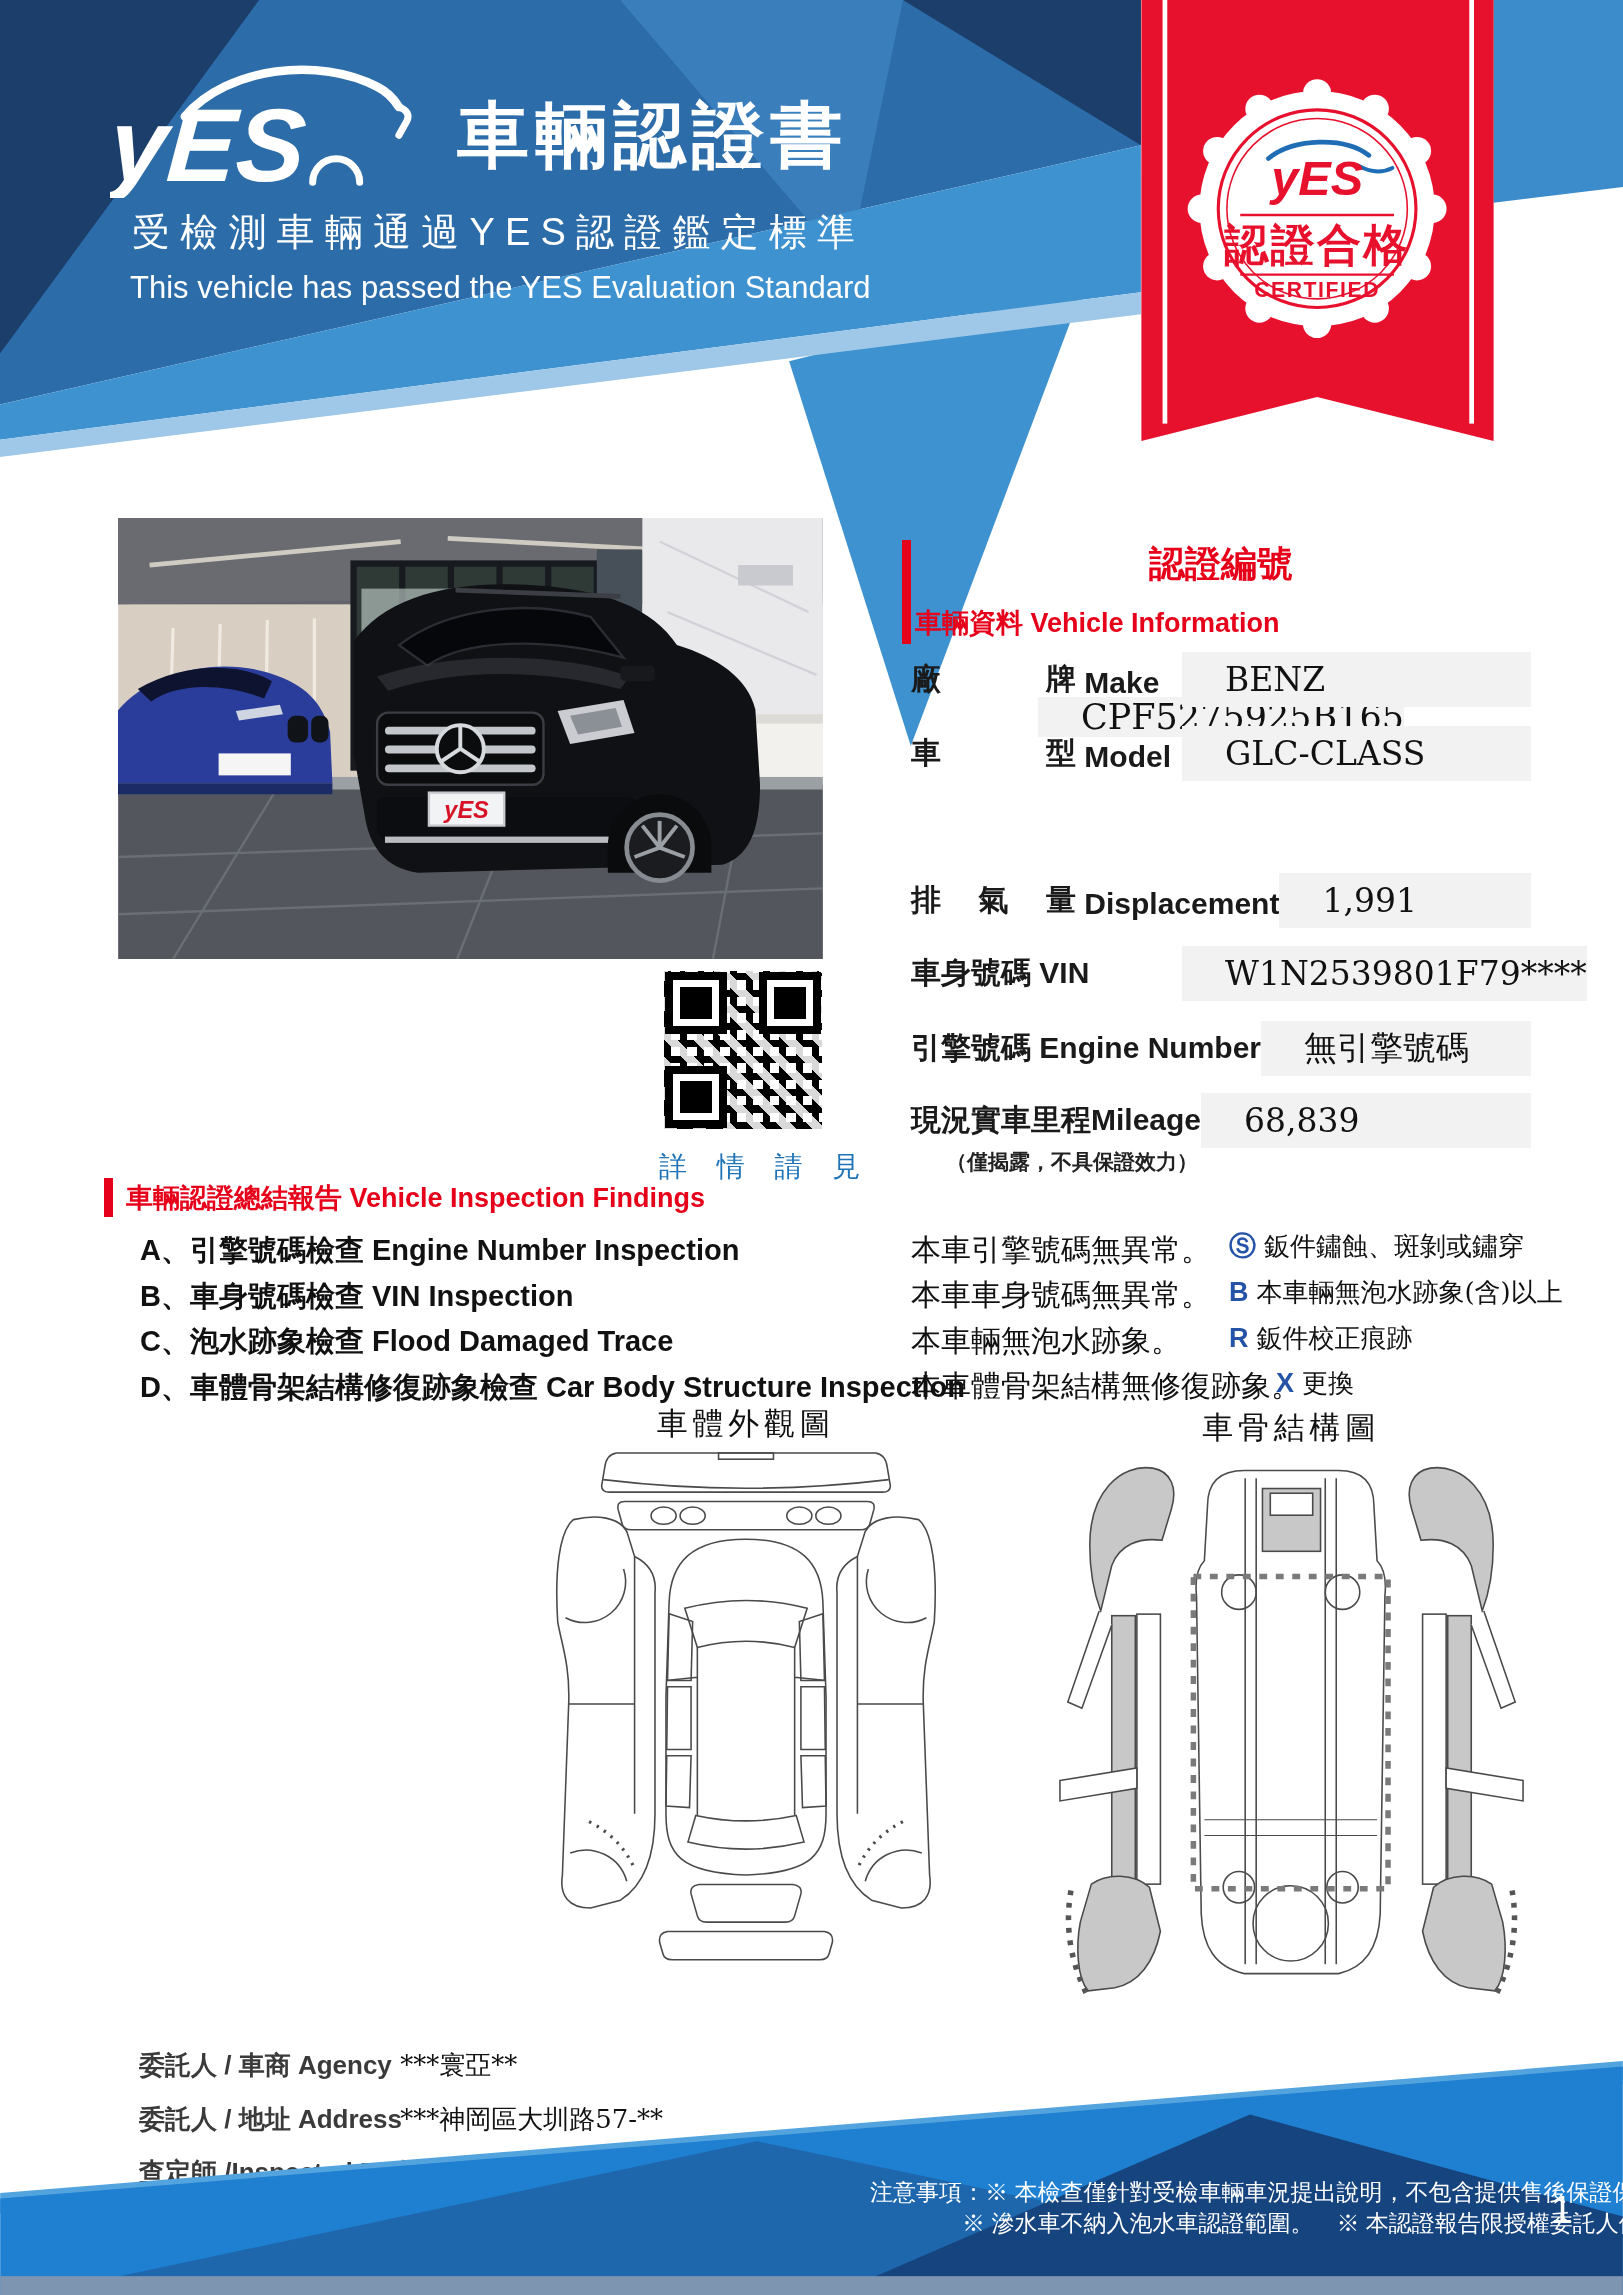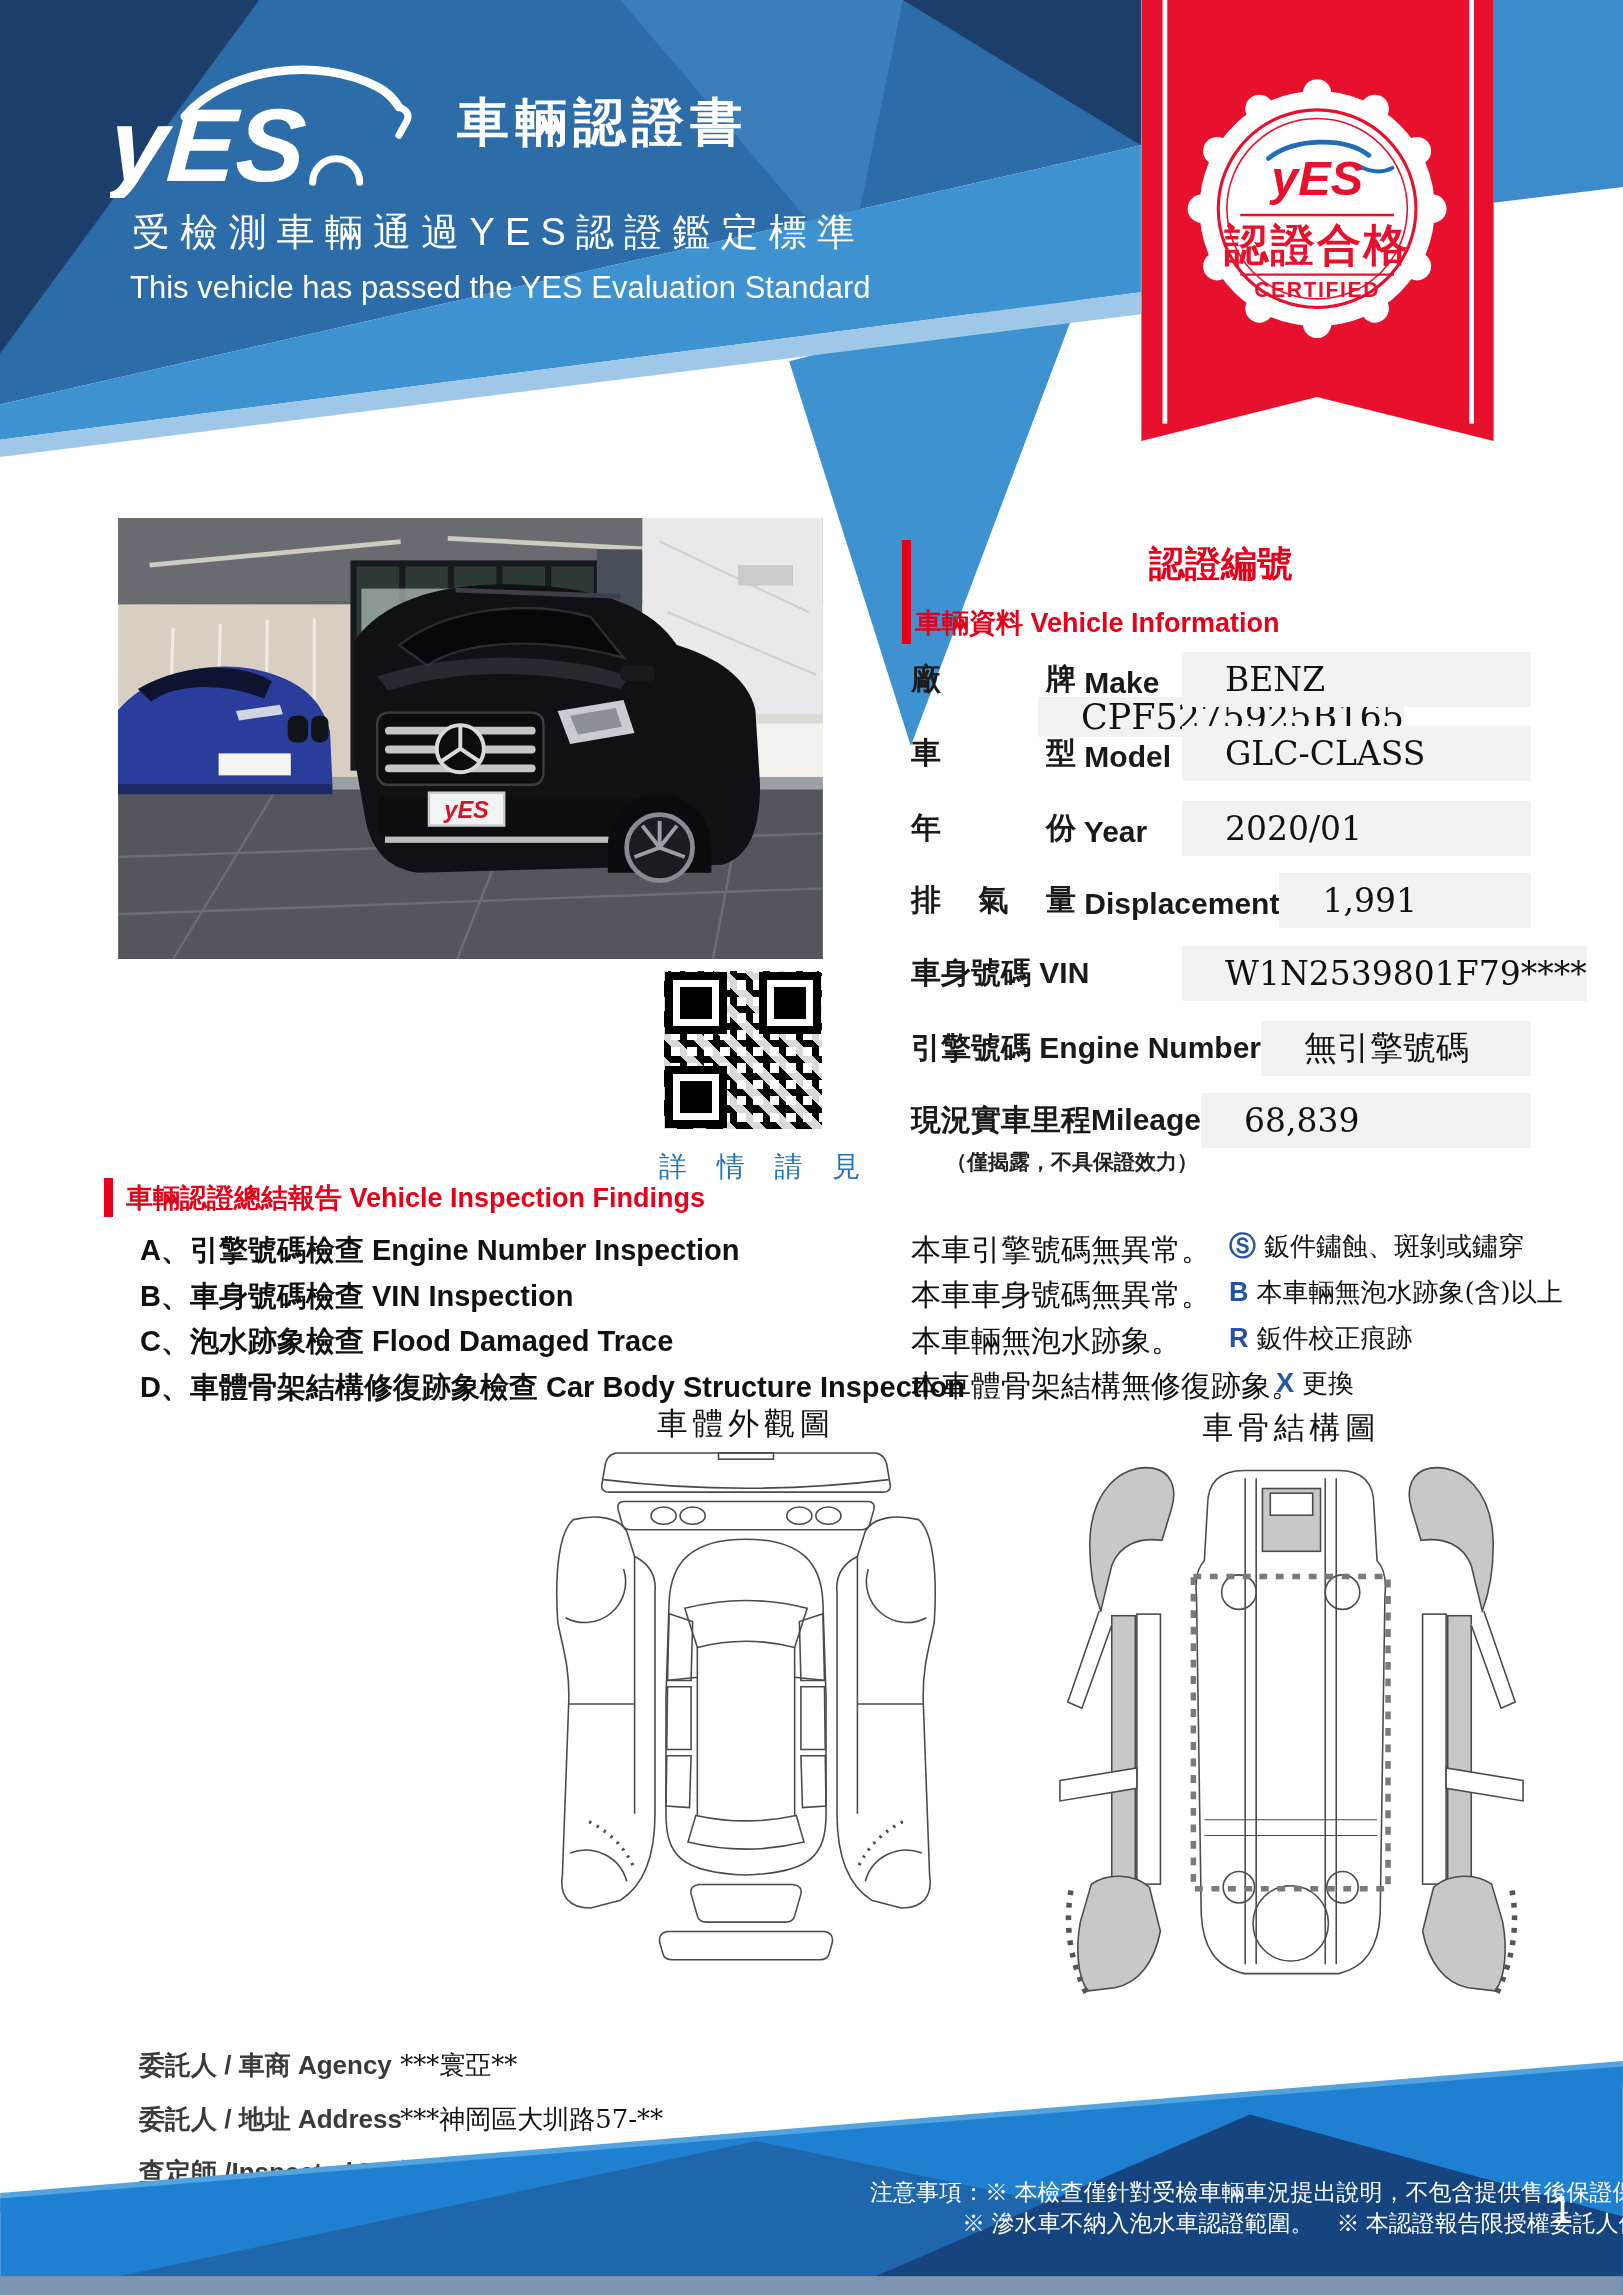--- a/index.html
+++ b/index.html
@@ -2,21 +2,21 @@
 <html style="font-size:12.6px"><head>
 <meta charset="utf-8">
 <style>
   html,body{margin:0;padding:0;background:#888;}
   #page{position:relative;width:1623px;height:2295px;background:#fff;overflow:hidden;
         font-family:"Liberation Sans",sans-serif;color:#111;}
   .abs{position:absolute;}
   .serif{font-family:"DejaVu Serif","Liberation Serif",serif;}
   
   .logo-text{font-style:italic;font-weight:900;fill:#fff;}
-  .main-title{font-size:52px;font-weight:900;color:#fff;letter-spacing:6.3px;white-space:nowrap;}
+  .main-title{font-size:72px;font-weight:900;color:#fff;letter-spacing:6.3px;white-space:nowrap;}
   .sub-zh{font-size:38px;color:#fff;letter-spacing:10.2px;font-weight:500;white-space:nowrap;}
   .sub-en{font-size:31px;color:#fff;font-weight:400;white-space:nowrap;}
   
   .red-bar{background:#e60019;}
   .cert-label{font-size:36px;font-weight:900;color:#e60019;white-space:nowrap;}
   .section-head{font-size:27px;font-weight:900;color:#e60019;white-space:nowrap;}
   .info-row{display:flex;align-items:center;height:55px;width:620px;}
   .info-label{flex:0 0 271px;font-size:30px;font-weight:600;color:#1a1a1a;white-space:nowrap;}
   .zh-just{display:inline-block;width:165px;text-align:justify;text-align-last:justify;vertical-align:bottom;}
   .valbox{flex:1;background:#f2f2f2;height:55px;display:flex;align-items:center;}
@@ -208,26 +208,20 @@
     <div class="valbox">
         <span class="serif">BENZ</span>
       </div>
   </div>
   <div class="abs info-row" style="left:911px;top:726px">
     <span class="info-label"><span class="zh-just">車型</span> <span>Model</span></span>
     <div class="valbox">
         <span class="serif">GLC-CLASS</span>
       </div>
   </div>
-  <div class="abs info-row" style="left:911px;top:801px">
-    <span class="info-label"><span class="zh-just">年份</span> <span>Year</span></span>
-    <div class="valbox">
-        <span class="serif">2020/01</span>
-      </div>
-  </div>
   <div class="abs info-row" style="left:911px;top:873px">
     <span class="info-label"><span class="zh-just">排氣量</span> <span>Displacement</span></span>
     <div class="valbox">
         <span class="serif">1,991</span>
       </div>
   </div>
   <div class="abs info-row" style="left:911px;top:946px">
     <span class="info-label"><span>車身號碼</span> <span>VIN</span></span>
     <div class="valbox">
         <span class="serif">W1N2539801F79****</span>

